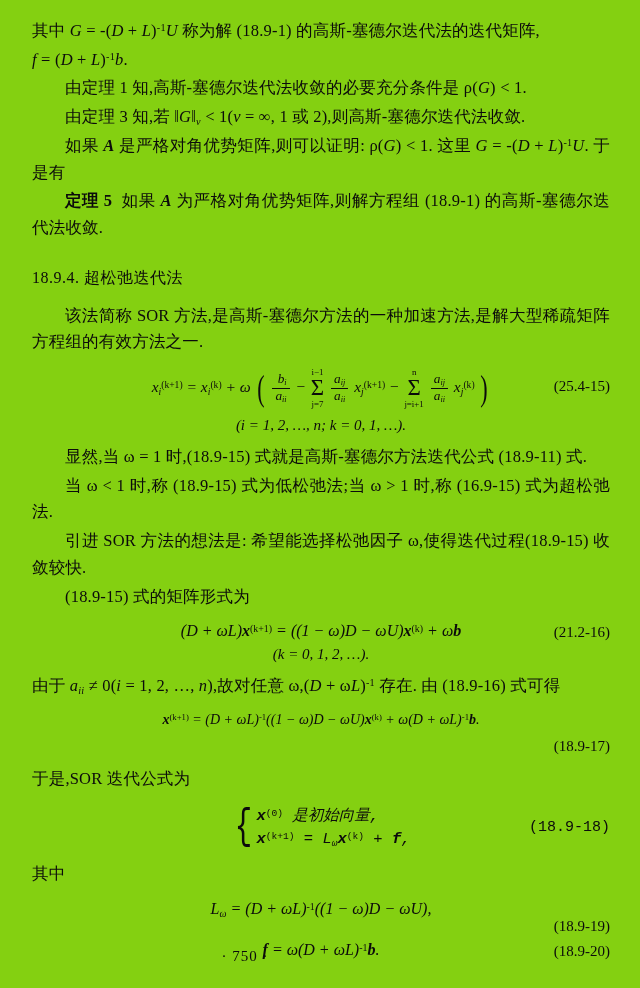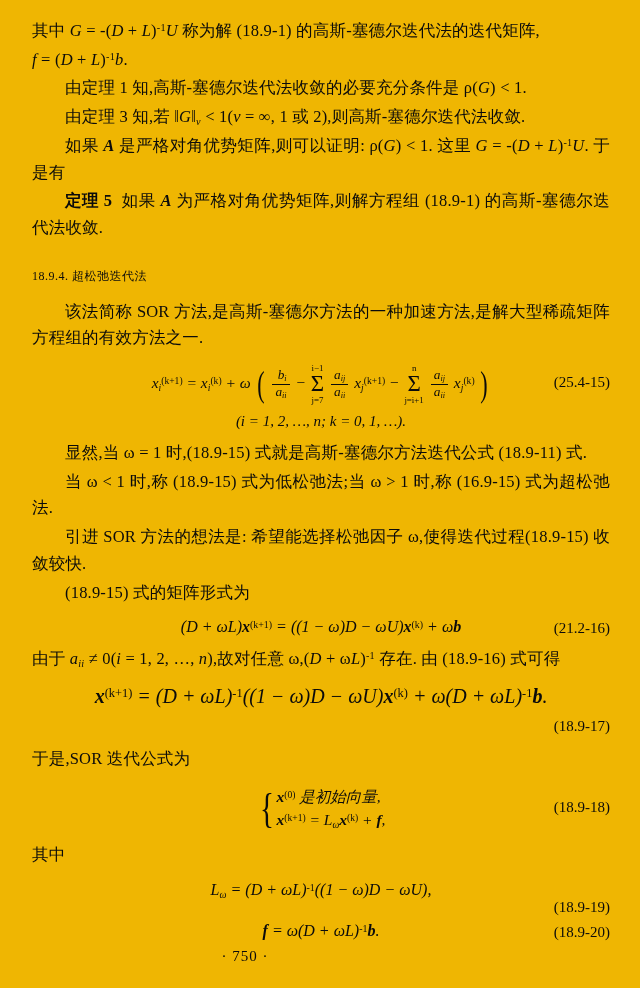--- a/index.html
+++ b/index.html
@@ -14,41 +14,41 @@
     font-family: "Liberation Serif", serif;
     color: #111;
     position: relative;
   }
   
   .page {
     position: absolute;
     left: 0; top: 0;
     width: 640px;
     height: 988px;
-    background: #eab308;
+    background: #84cc16;
     padding: 0;
     box-sizing: border-box;
     filter: contrast(1.05);
   }
   .content {
     position: absolute;
     left: 32px;
     top: 18px;
     width: 578px;
   }
   p {
     margin: 0 0 2px 0;
     font-size: 16.5px;
     line-height: 1.62;
     text-align: justify;
     letter-spacing: 0.2px;
   }
   .indent { text-indent: 2em; }
   .section-title {
-    font-size: 12px;
+    font-size: 16px;
     font-weight: normal;
     margin: 26px 0 14px 0;
     letter-spacing: 0.5px;
   }
   .math-line {
     text-align: center;
     font-family: "Liberation Serif", serif;
     font-style: italic;
     font-size: 16px;
     margin: 10px 0 4px 0;
@@ -193,41 +193,44 @@
     <p class="indent">(18.9-15) 式的矩阵形式为</p>
 
     <div class="math-block">
       <div class="math-line" style="font-size:16px;">
         <span class="nowrap">
           (<span class="mi">D</span> + ω<span class="mi">L</span>)<span class="mi bold">x</span><sup class="up">(k+1)</sup> =
           ((1 − ω)<span class="mi">D</span> − ω<span class="mi">U</span>)<span class="mi bold">x</span><sup class="up">(k)</sup> + ω<span class="mi bold">b</span>
         </span>
         <span class="eqno" style="top:2px;">(21.2-16)</span>
       </div>
+      <div class="math-line" style="font-size:15px; margin-top:6px;">
+        <span>(k = 0, 1, 2, …).</span>
+      </div>
     </div>
 
     <p>
       由于 <span class="mi">a</span><sub>ii</sub> ≠ 0(<span class="mi">i</span> = 1, 2, …, <span class="mi">n</span>),故对任意 ω,(<span class="mi">D</span> + ω<span class="mi">L</span>)<sup class="up">-1</sup> 存在. 由 (18.9-16) 式可得
     </p>
 
     <div class="math-block">
-      <div class="math-line" style="font-size:20px;">
+      <div class="math-line" style="font-size:14px;">
         <span class="nowrap">
           <span class="mi bold">x</span><sup class="up">(k+1)</sup> = (<span class="mi">D</span> + ω<span class="mi">L</span>)<sup class="up">-1</sup>((1 − ω)<span class="mi">D</span> − ω<span class="mi">U</span>)<span class="mi bold">x</span><sup class="up">(k)</sup> + ω(<span class="mi">D</span> + ω<span class="mi">L</span>)<sup class="up">-1</sup><span class="mi bold">b</span>.
         </span>
       </div>
       <div class="math-line" style="height:18px;">
         <span class="eqno" style="top:0;">(18.9-17)</span>
       </div>
     </div>
 
     <p>于是,SOR 迭代公式为</p>
 
     <div class="math-block">
-      <div class="center-wrap" style="position:relative;">
+      <div class="center-wrap" style="position:relative;font-family:Liberation Mono, monospace;">
         <span class="brace">{</span><span class="sys">
           <span class="mi bold">x</span><sup class="up">(0)</sup> 是初始向量,<br>
           <span class="mi bold">x</span><sup class="up">(k+1)</sup> = <span class="mi">L</span><sub>ω</sub><span class="mi bold">x</span><sup class="up">(k)</sup> + <span class="mi bold">f</span>,
         </span>
         <span class="eqno" style="top:14px;">(18.9-18)</span>
       </div>
     </div>
 
     <p>其中</p>
 

